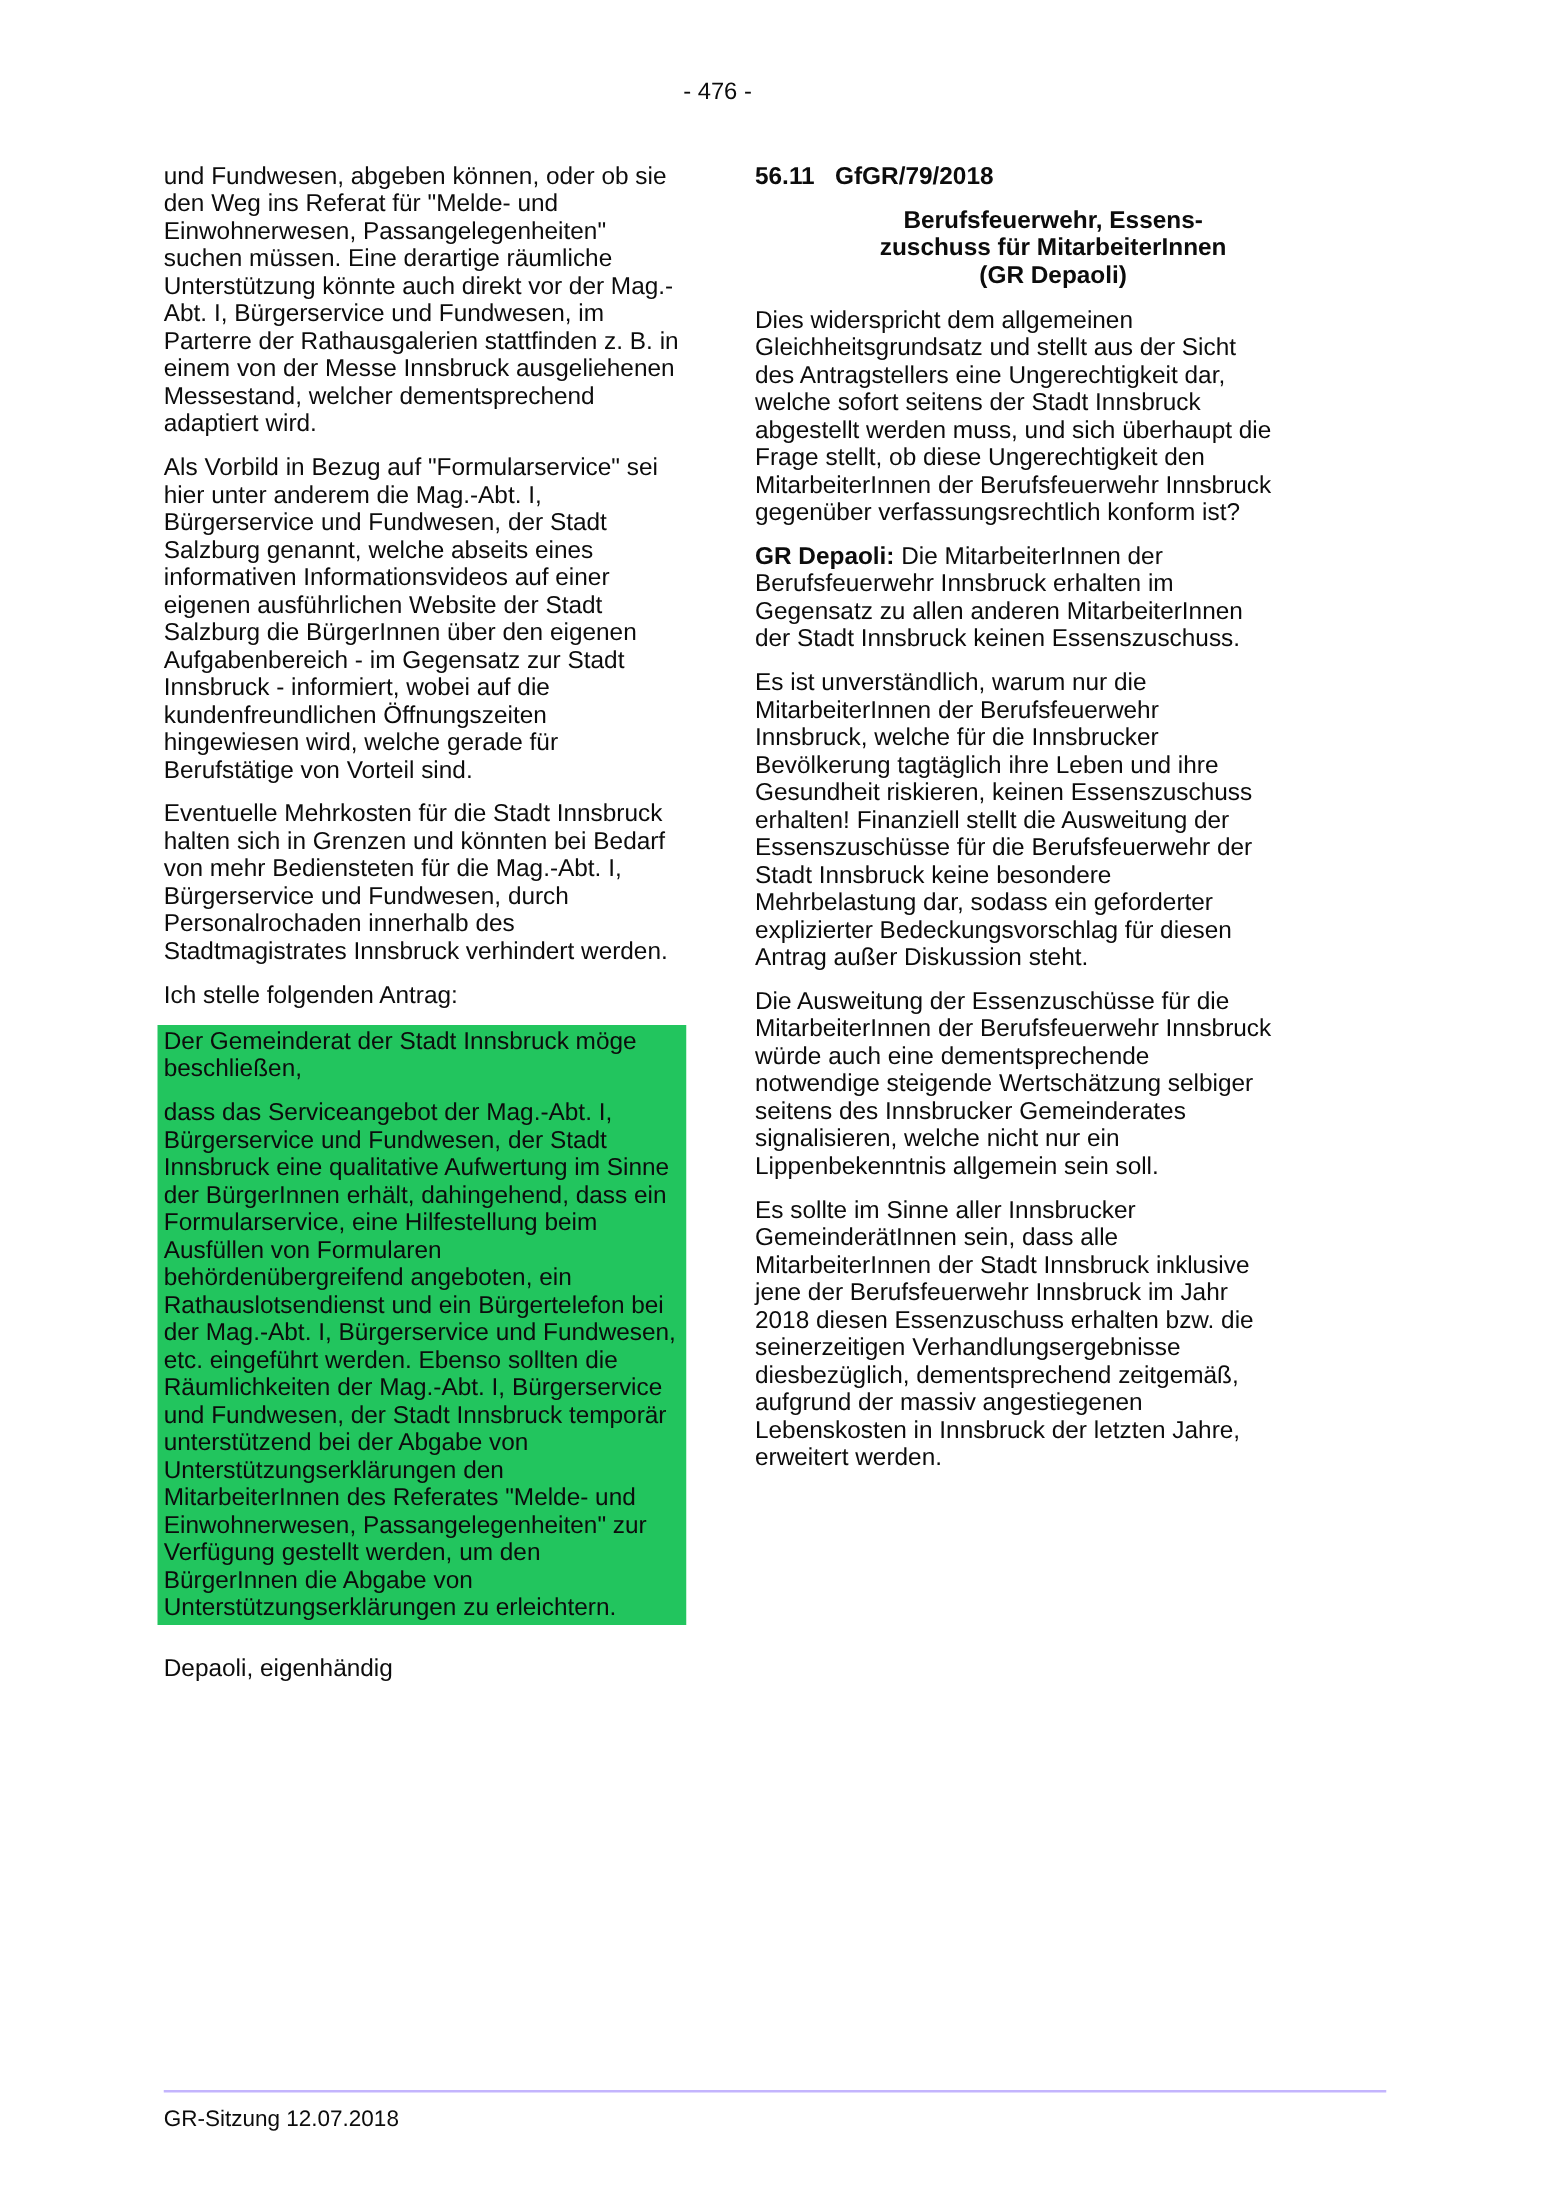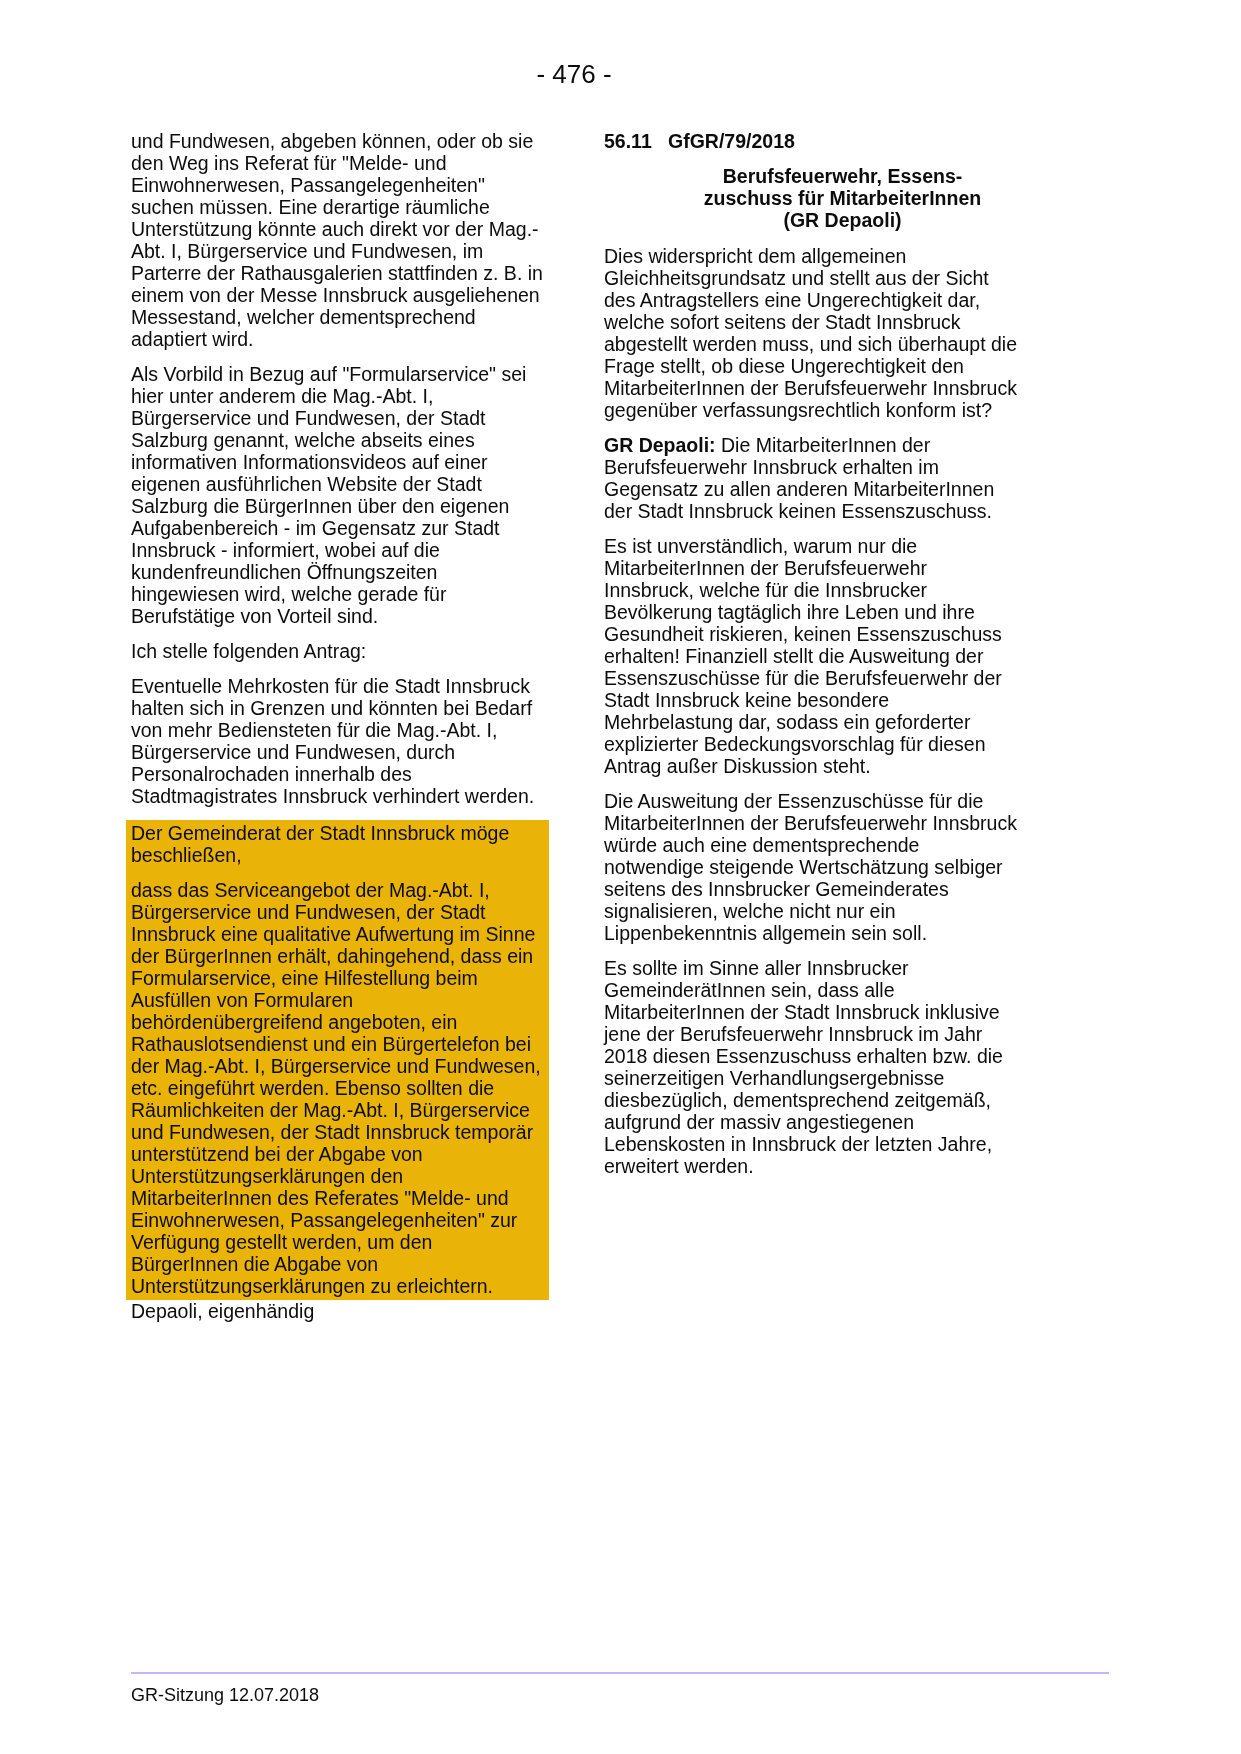--- a/index.html
+++ b/index.html
@@ -16,21 +16,21 @@
     height: 1754px;
     overflow: hidden;
     background: #ffffff;
   }
   .page-number {
     position: absolute;
     top: 62px;
     left: 131px;
     width: 886px;
     text-align: center;
-    font-size: 26px;
+    font-size: 19px;
     line-height: 24px;
   }
   .columns {
     position: absolute;
     top: 130px;
     left: 131px;
     width: 886px;
     display: flex;
     gap: 60px;
   }
@@ -38,23 +38,23 @@
     width: 413px;
     flex: none;
     font-size: 19.5px;
     line-height: 22px;
     text-align: left;
     hyphens: auto;
     -webkit-hyphens: auto;
   }
   .col p { margin: 0 0 13px 0; }
   .motion {
-    background: #eab308;
+    background: #22c55e;
     padding: 2px 5px 3px 5px;
-    margin: 0 -5px 0 -5px;
+    margin: 0 -5px 24px -5px;
   }
   .motion p:last-child { margin-bottom: 0; }
   .agenda-head {
     display: flex;
     font-weight: bold;
     margin-bottom: 13px;
   }
   .agenda-num { width: 64px; flex: none; }
   .agenda-title {
     font-weight: bold;
@@ -79,22 +79,22 @@
 
 <div class="page">
 
   <div class="page-number">- 476 -</div>
 
   <div class="columns">
 
     <div class="col">
       <p>und Fundwesen, abgeben können, oder ob sie den Weg ins Referat für "Melde- und Einwohnerwesen, Passangelegenheiten" suchen müssen. Eine derartige räumliche Unterstützung könnte auch direkt vor der Mag.-Abt. I, Bürgerservice und Fundwesen, im Parterre der Rathausgalerien stattfinden z. B. in einem von der Messe Innsbruck ausgeliehenen Messestand, welcher dementsprechend adaptiert wird.</p>
       <p>Als Vorbild in Bezug auf "Formularservice" sei hier unter anderem die Mag.-Abt. I, Bürgerservice und Fundwesen, der Stadt Salzburg genannt, welche abseits eines informativen Informationsvideos auf einer eigenen ausführlichen Website der Stadt Salzburg die BürgerInnen über den eigenen Aufgabenbereich - im Gegensatz zur Stadt Innsbruck - informiert, wobei auf die kundenfreundlichen Öffnungszeiten hingewiesen wird, welche gerade für Berufstätige von Vorteil sind.</p>
+      <p>Eventuelle Mehrkosten für die Stadt Innsbruck halten sich in Grenzen und könnten bei Bedarf von mehr Bediensteten für die Mag.-Abt. I, Bürgerservice und Fundwesen, durch Personalrochaden innerhalb des Stadtmagistrates Innsbruck verhindert werden.</p>
       <p>Ich stelle folgenden Antrag:</p>
-      <p>Eventuelle Mehrkosten für die Stadt Innsbruck halten sich in Grenzen und könnten bei Bedarf von mehr Bediensteten für die Mag.-Abt. I, Bürgerservice und Fundwesen, durch Personalrochaden innerhalb des Stadtmagistrates Innsbruck verhindert werden.</p>
 
       <div class="motion">
         <p>Der Gemeinderat der Stadt Innsbruck möge beschließen,</p>
         <p>dass das Serviceangebot der Mag.-Abt. I, Bürgerservice und Fundwesen, der Stadt Innsbruck eine qualitative Aufwertung im Sinne der BürgerInnen erhält, dahingehend, dass ein Formularservice, eine Hilfestellung beim Ausfüllen von Formularen behördenübergreifend angeboten, ein Rathauslotsendienst und ein Bürgertelefon bei der Mag.-Abt. I, Bürgerservice und Fundwesen, etc. eingeführt werden. Ebenso sollten die Räumlichkeiten der Mag.-Abt. I, Bürgerservice und Fundwesen, der Stadt Innsbruck temporär unterstützend bei der Abgabe von Unterstützungserklärungen den MitarbeiterInnen des Referates "Melde- und Einwohnerwesen, Passangelegenheiten" zur Verfügung gestellt werden, um den BürgerInnen die Abgabe von Unterstützungserklärungen zu erleichtern.</p>
       </div>
 
       <p>Depaoli, eigenhändig</p>
     </div>
 
     <div class="col">

